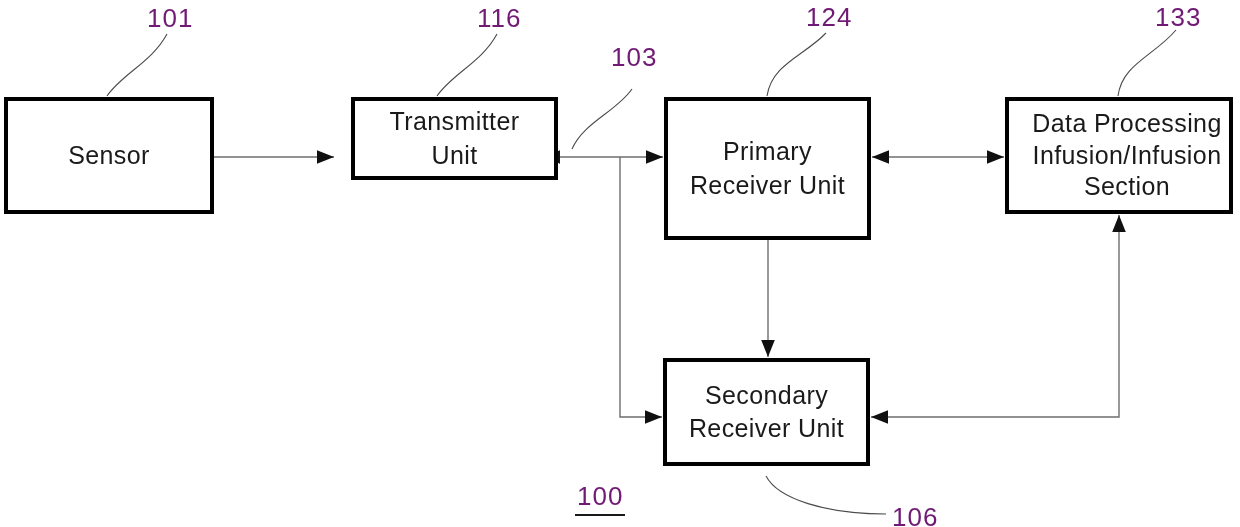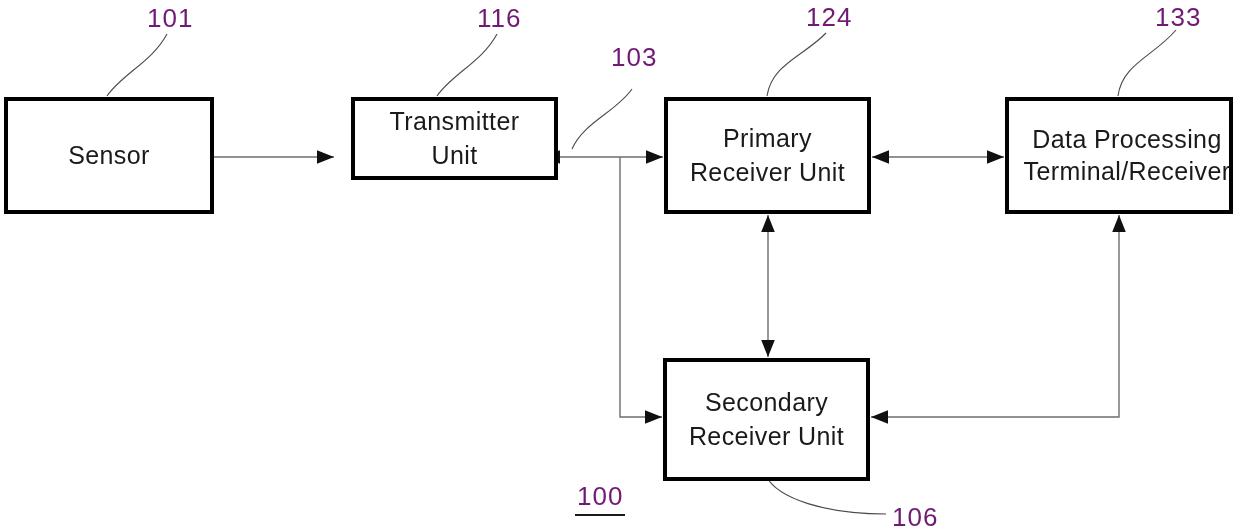--- a/index.html
+++ b/index.html
@@ -94,35 +94,36 @@
     </div>
   </div>
 
   <div class="node" style="left:351px; top:97px; width:207px; height:83px;">
     <div>
       <span class="ln">Transmitter</span>
       <span class="ln">Unit</span>
     </div>
   </div>
 
-  <div class="node" style="left:664px; top:97px; width:207px; height:117px;">
+  <div class="node" style="left:664px; top:97px; width:207px; height:143px;">
     <div>
       <span class="ln">Primary</span>
       <span class="ln">Receiver Unit</span>
     </div>
   </div>
 
   <div class="node node-dataproc" style="left:1005px; top:97px; width:228px; height:117px;padding-left:16px;">
     <div>
       <span class="ln">Data Processing</span>
-      <span class="ln">Terminal/Receiver</span>
+      <span class="ln">Infusion/Infusion</span>
+      <span class="ln">Section</span>
     </div>
   </div>
 
-  <div class="node" style="left:663px; top:358px; width:207px; height:123px;">
+  <div class="node" style="left:663px; top:358px; width:207px; height:108px;">
     <div>
       <span class="ln">Secondary</span>
       <span class="ln">Receiver Unit</span>
     </div>
   </div>
 
   <div class="ref" style="left:147px; top:3px;">101</div>
   <div class="ref" style="left:477px; top:3px;">116</div>
   <div class="ref" style="left:611px; top:42px;">103</div>
   <div class="ref" style="left:806px; top:2px;">124</div>

